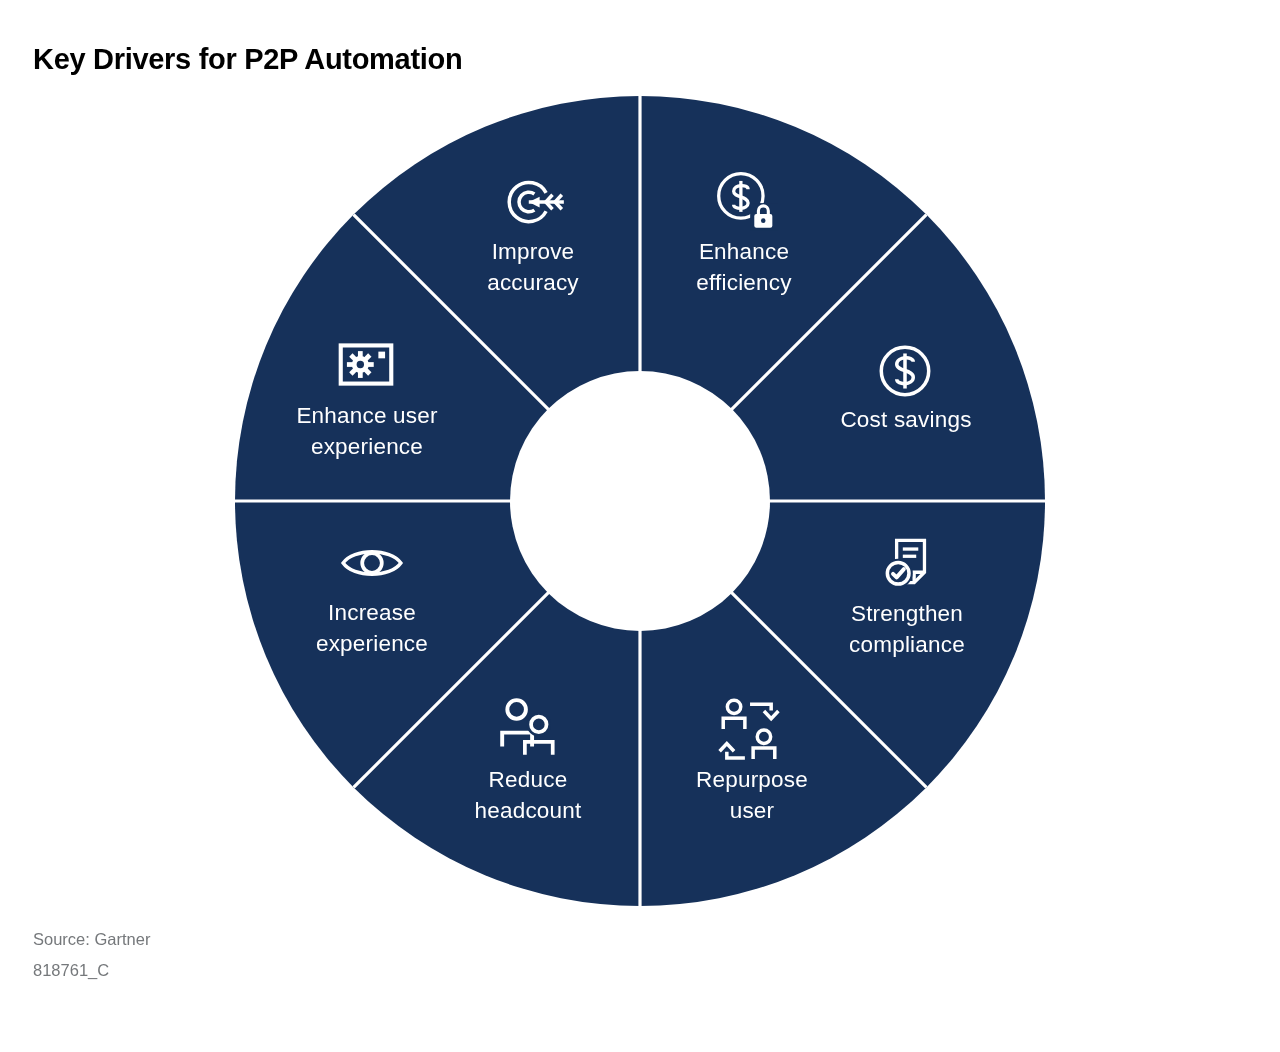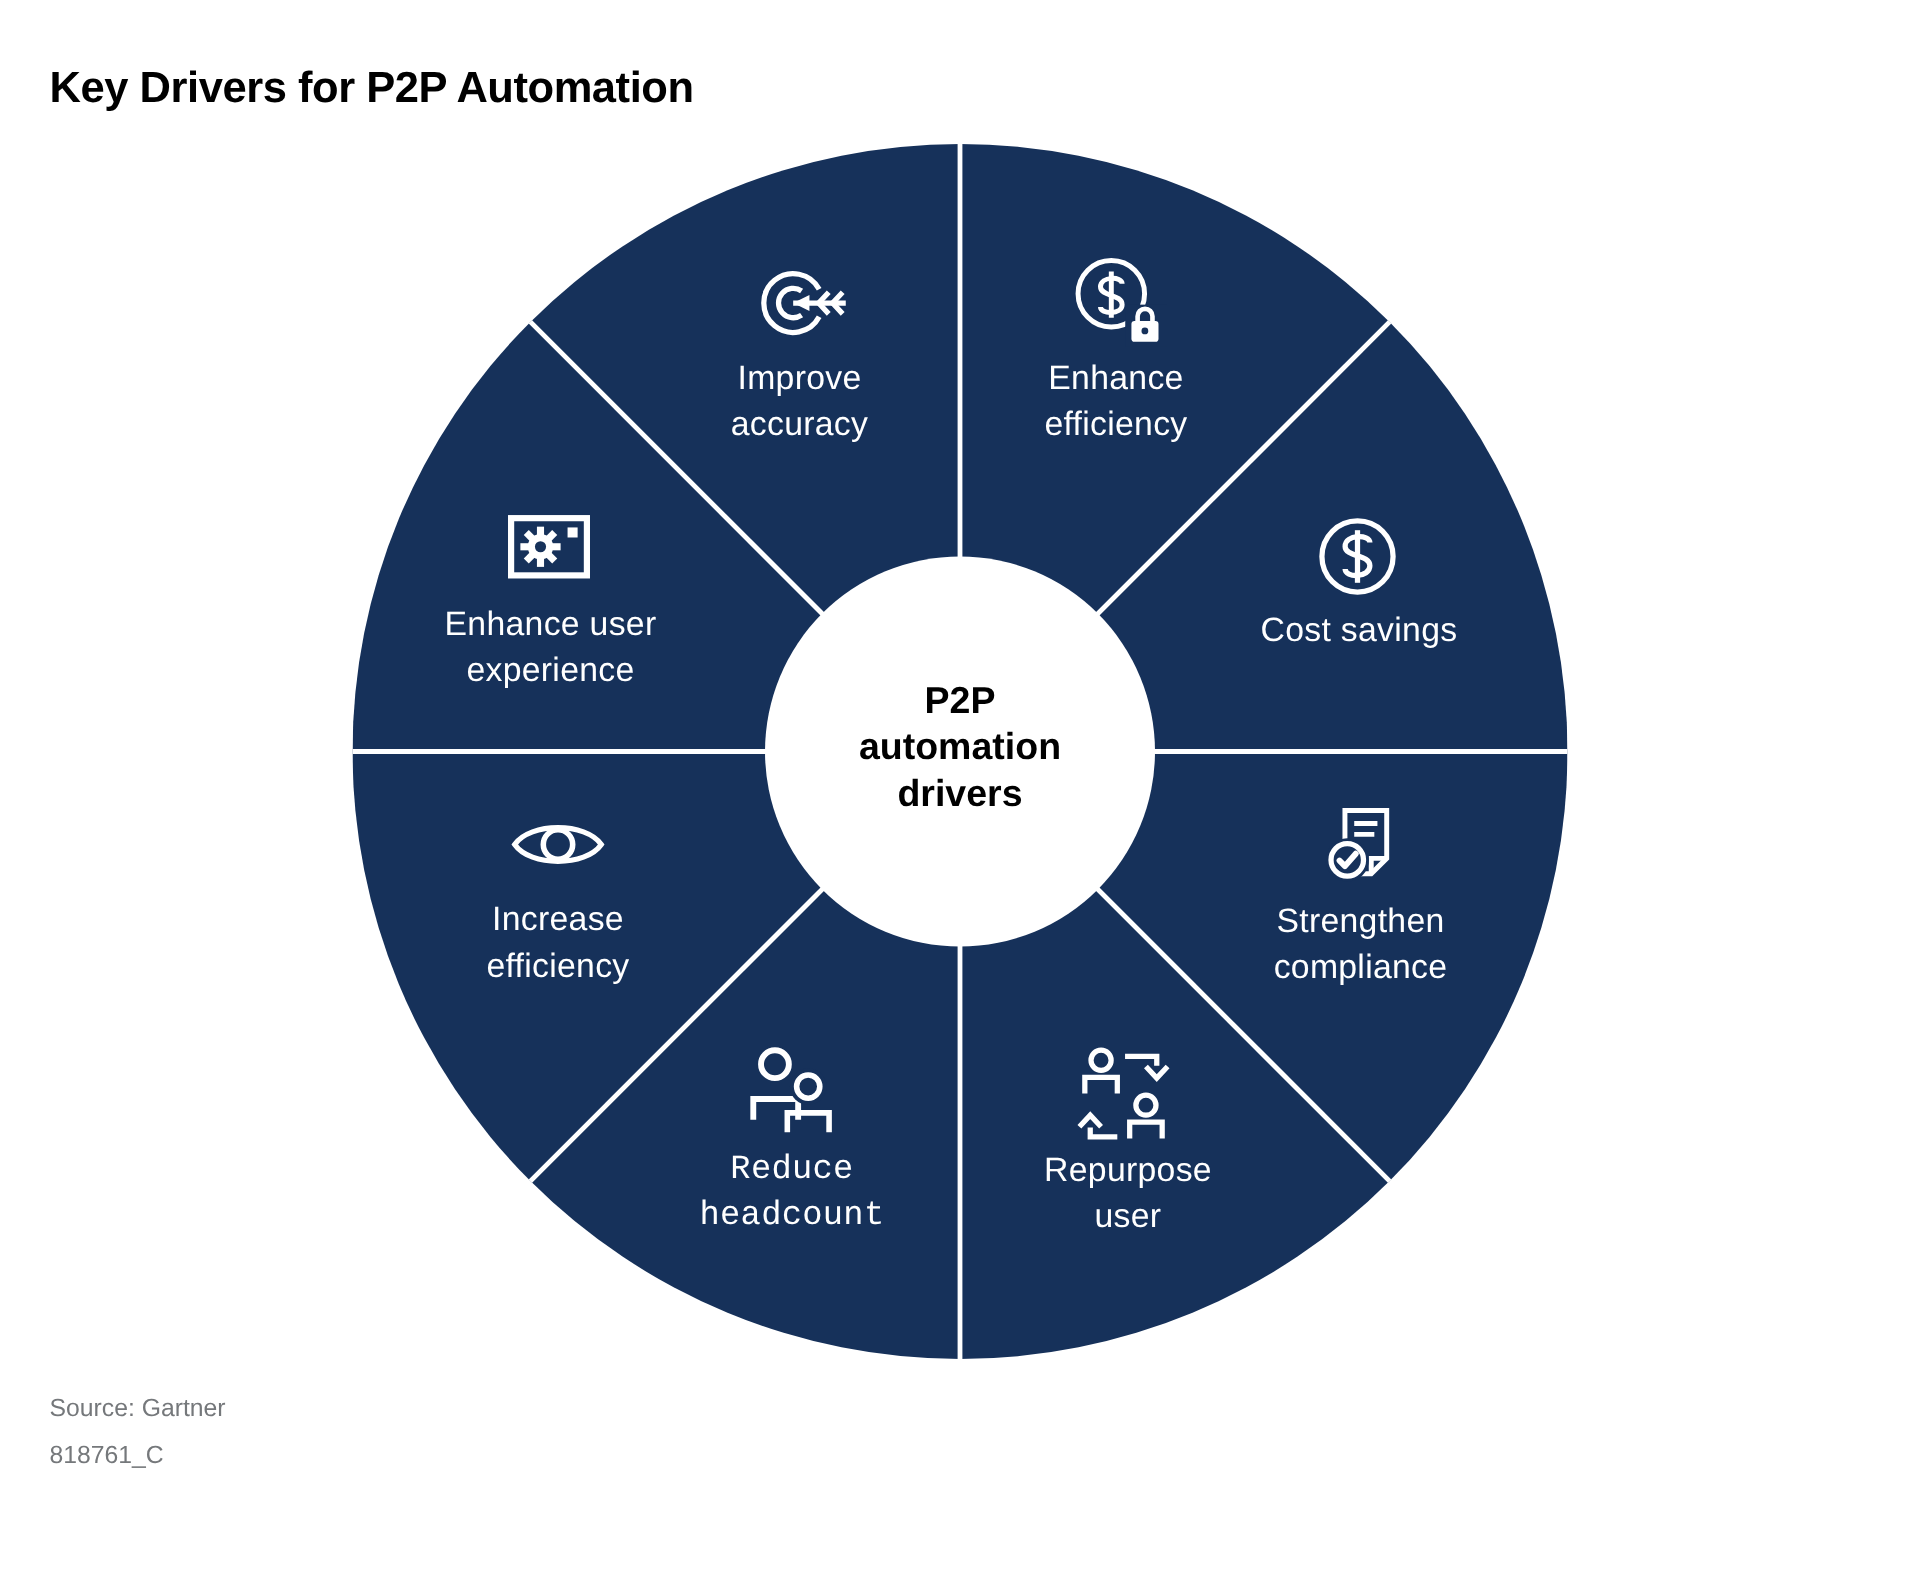--- a/index.html
+++ b/index.html
@@ -37,21 +37,21 @@
   #icon-repurpose-roles         { left:716px; top:695px; }
   #icon-reduce-headcount        { left:496px; top:695px; }
   #icon-increase-visibility     { left:339px; top:530px; }
   #icon-enhance-user-experience { left:333px; top:331px; }
 
   #label-improve-accuracy        { left:463px; top:236px; width:140px;text-align:center; }
   #label-enhance-efficiency      { left:669px; top:236px; width:150px; }
   #label-cost-savings            { left:806px; top:404px; width:200px; }
   #label-strengthen-compliance   { left:822px; top:598px; width:170px; }
   #label-repurpose-roles         { left:682px; top:764px; width:140px; }
-  #label-reduce-headcount        { left:453px; top:764px; width:150px;font-family:Liberation Mono, monospace; }
+  #label-reduce-headcount        { left:453px; top:764px; width:150px; }
   #label-increase-visibility     { left:312px; top:597px; width:120px; }
   #label-enhance-user-experience { left:272px; top:400px; width:190px; }
 </style>
 </head>
 <body>
 
 <div class="page">
 
   <h1 class="title">Key Drivers for P2P Automation</h1>
 
@@ -157,24 +157,23 @@
       </g>
     </svg>
   </span>
 
   <div class="seg-label" id="label-improve-accuracy">Improve accuracy</div>
   <div class="seg-label" id="label-enhance-efficiency">Enhance efficiency</div>
   <div class="seg-label" id="label-cost-savings">Cost savings</div>
   <div class="seg-label" id="label-strengthen-compliance">Strengthen compliance</div>
   <div class="seg-label" id="label-repurpose-roles">Repurpose user</div>
   <div class="seg-label" id="label-reduce-headcount">Reduce headcount</div>
-  <div class="seg-label" id="label-increase-visibility">Increase efficiency</div>
+  <div class="seg-label" id="label-increase-visibility">Increase experience</div>
   <div class="seg-label" id="label-enhance-user-experience">Enhance user experience</div>
 
-  <div class="center-label">P2P automation drivers</div>
 
   <div class="source-block">
     <div>Source: Gartner</div>
     <div>818761_C</div>
   </div>
 
 
 </div>
 
 </body></html>

